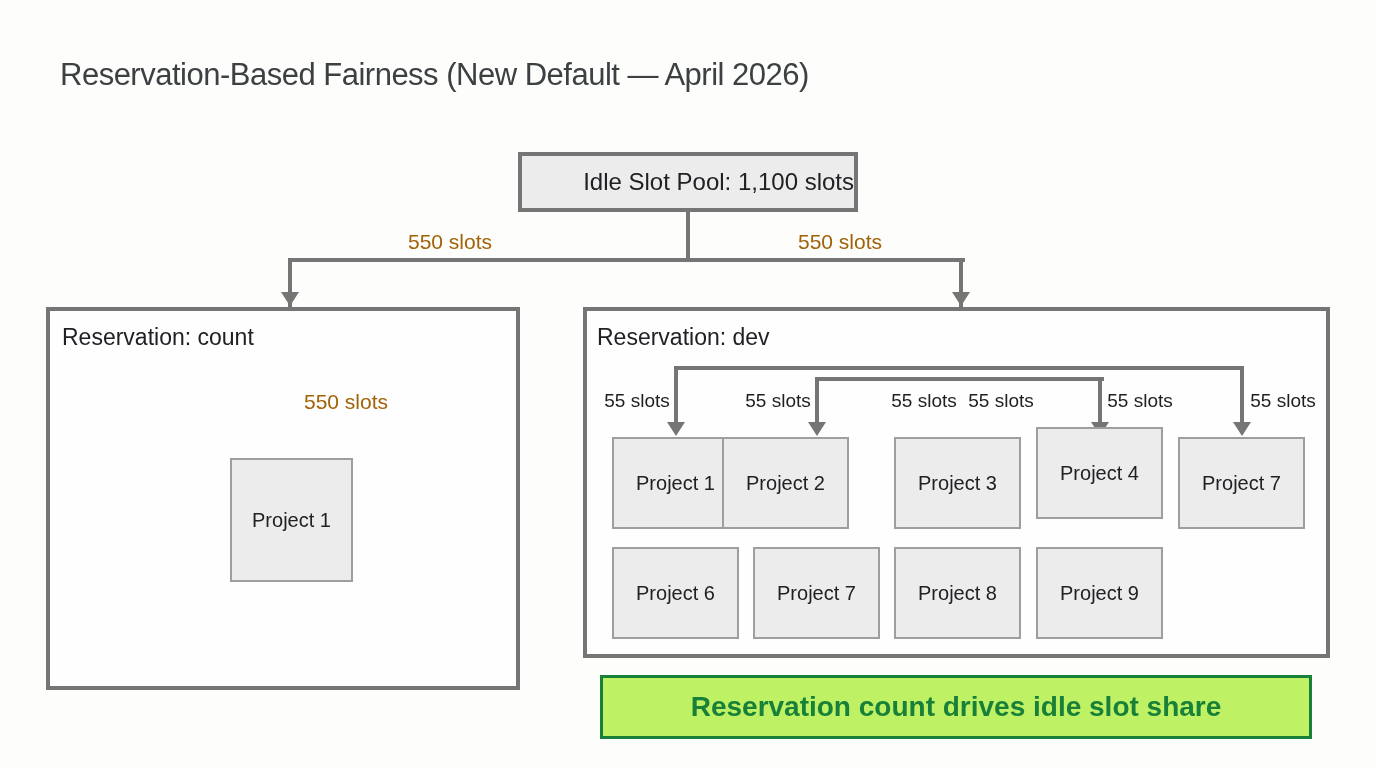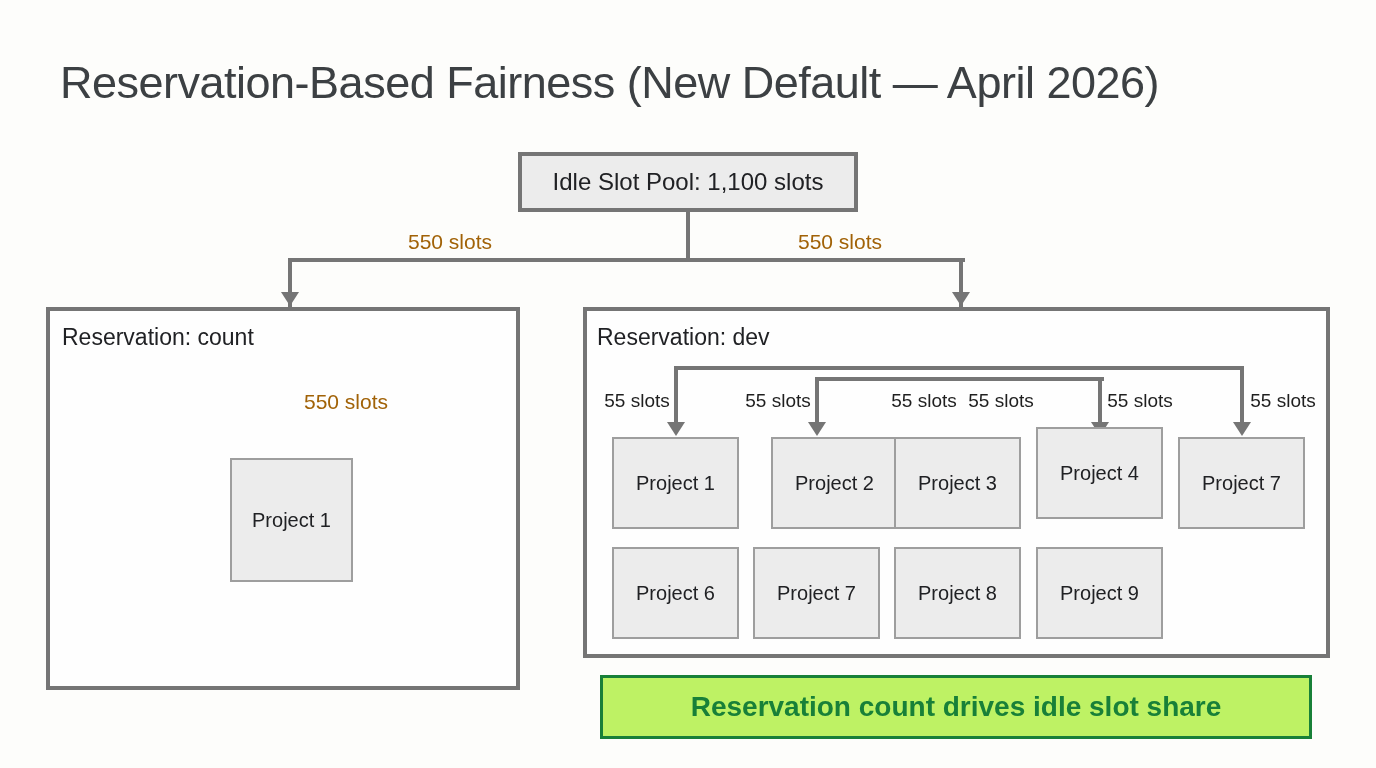--- a/index.html
+++ b/index.html
@@ -5,21 +5,21 @@
   html,body{margin:0;padding:0;background:#ffffff;}
   .stage{
     position:relative;width:1376px;height:768px;overflow:hidden;
     background:#fdfdfb;
     font-family:"Liberation Sans", sans-serif;
     color:#202124;
   }
   .abs{position:absolute;}
   .page-title{
     left:60px;top:56px;
-    font-size:45px;line-height:1.2;color:#3c4043;
+    font-size:31px;line-height:1.2;color:#3c4043;
     letter-spacing:-0.5px;white-space:nowrap;
   }
   
   .line{background:#757575;}
   .arrowhead{
     width:0;height:0;
     border-left:9px solid transparent;
     border-right:9px solid transparent;
     border-top:14px solid #757575;
   }
@@ -28,21 +28,21 @@
     transform:translateX(-50%);
   }
   .edge-label-dark{
     color:#1f1f1f;font-size:19px;white-space:nowrap;
     transform:translateX(-50%);
   }
   
   .pool-box{
     left:518px;top:152px;width:340px;height:60px;
     background:#ececec;border:4px solid #757575;box-sizing:border-box;
-    display:flex;align-items:center;justify-content:center;
+    display:flex;align-items:center;justify-content:flex-end;
     font-size:24px;
   }
   .reservation-box{
     background:#fefefe;border:4px solid #757575;box-sizing:border-box;
   }
   .reservation-title{
     font-size:23px;color:#202124;white-space:nowrap;
   }
   .project-box{
     width:127px;height:92px;
@@ -110,21 +110,21 @@
   <div class="abs edge-label-dark" style="left:637px;top:390px;">55 slots</div>
   <div class="abs edge-label-dark" style="left:778px;top:390px;">55 slots</div>
   <div class="abs edge-label-dark" style="left:924px;top:390px;">55 slots</div>
   <div class="abs edge-label-dark" style="left:1001px;top:390px;">55 slots</div>
   <div class="abs edge-label-dark" style="left:1140px;top:390px;">55 slots</div>
   <div class="abs edge-label-dark" style="left:1283px;top:390px;">55 slots</div>
 
   <div class="abs project-box" style="left:612px;top:437px;">
       <span>Project 1</span>
     </div>
-  <div class="abs project-box" style="left:771px;top:437px;">
+  <div class="abs project-box" style="left:722px;top:437px;">
       <span>Project 2</span>
     </div>
   <div class="abs project-box" style="left:894px;top:437px;">
       <span>Project 3</span>
     </div>
   <div class="abs project-box" style="left:1036px;top:427px;">
       <span>Project 4</span>
     </div>
   <div class="abs project-box" style="left:1178px;top:437px;">
       <span>Project 7</span>

